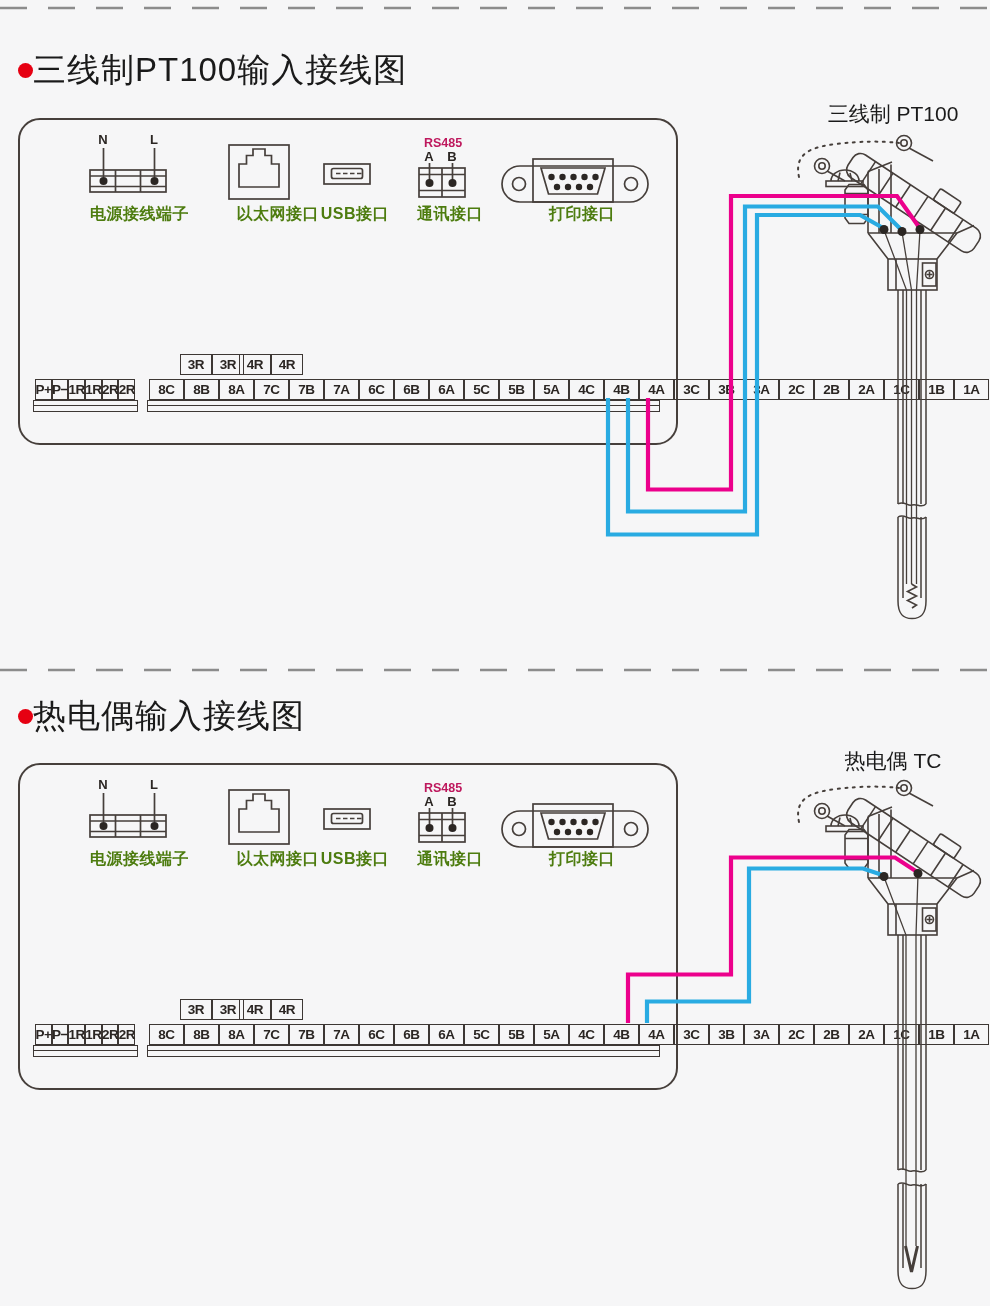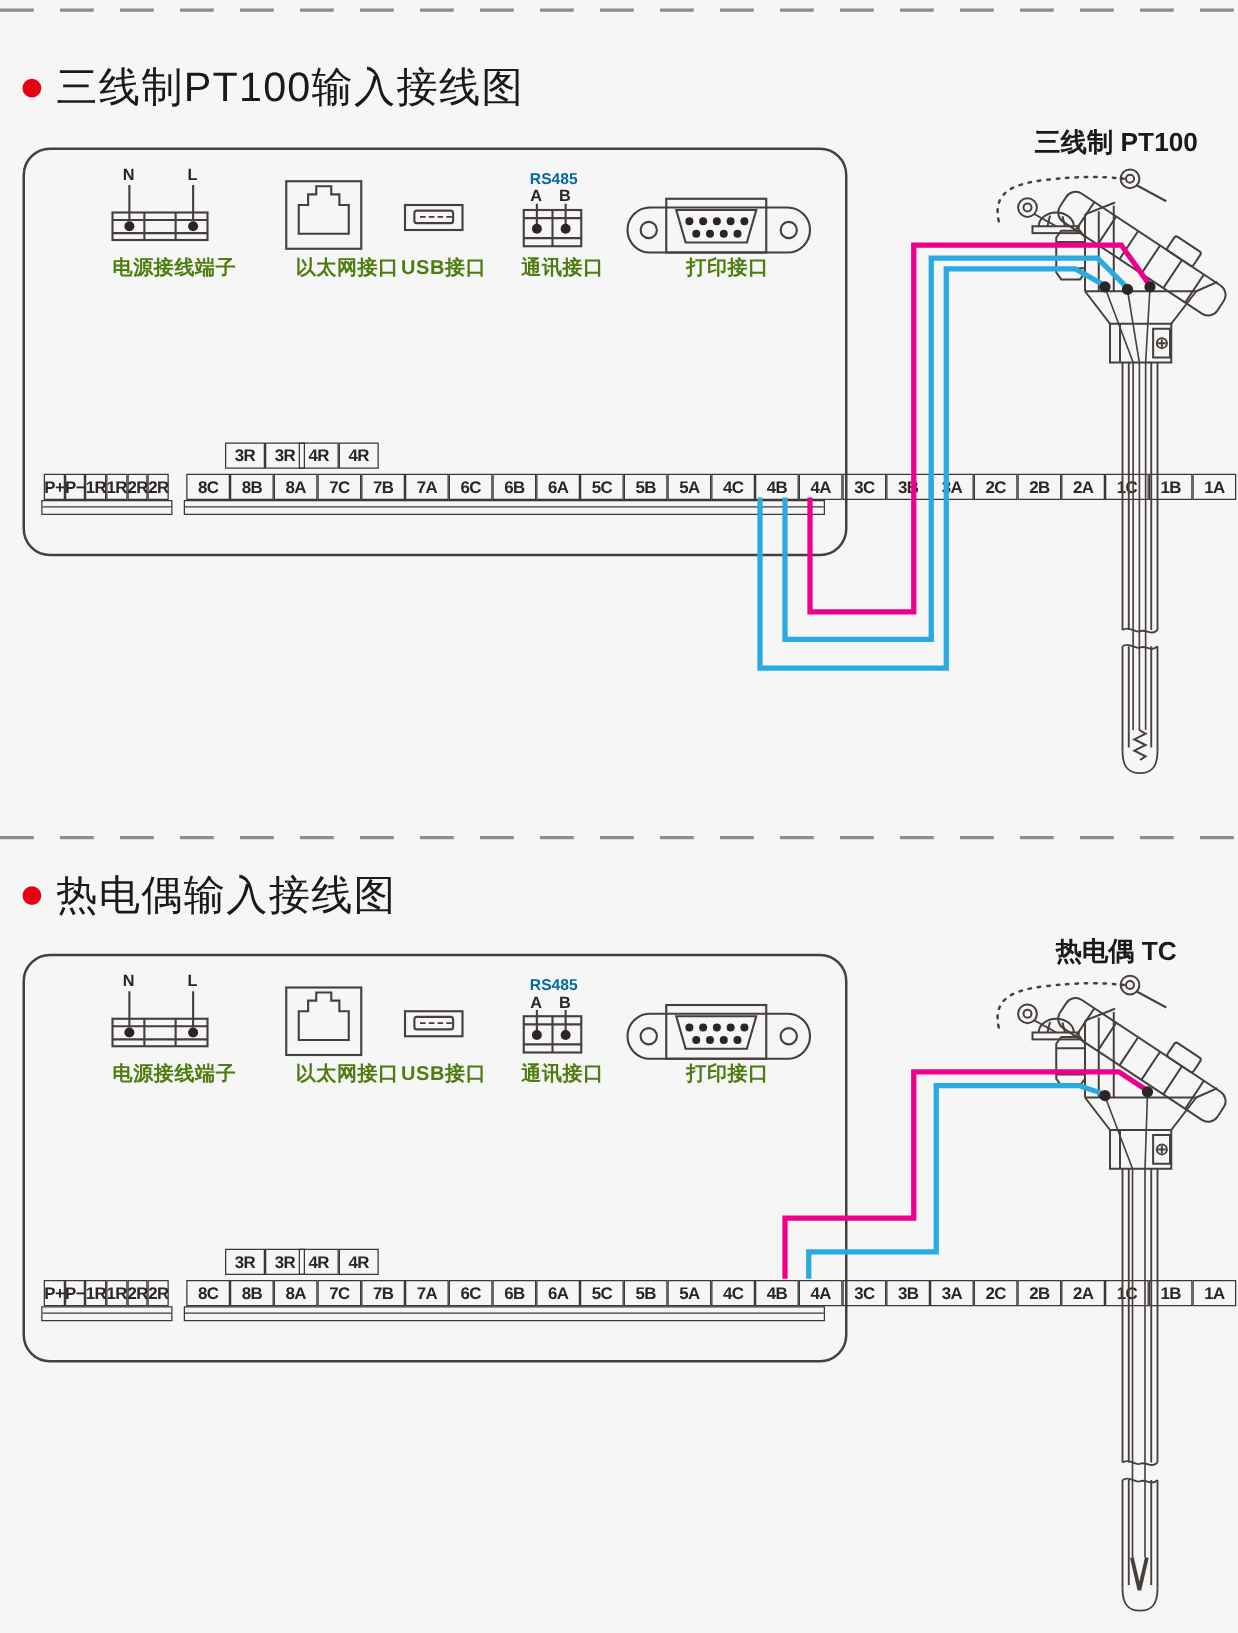--- a/index.html
+++ b/index.html
@@ -1,36 +1,36 @@
 <!DOCTYPE html>
 <html><head>
 <meta charset="utf-8">
 <style>
   html,body{margin:0;padding:0;background:#f6f6f7;}
   body{width:990px;height:1306px;position:relative;overflow:hidden;
        font-family:"Liberation Sans","DejaVu Sans",sans-serif;color:#1c1c1c;}
-  .title{position:absolute;left:18px;display:flex;align-items:center;gap:12px;}
+  .title{position:absolute;left:18px;display:flex;align-items:center;}
   .bullet{width:15px;height:15px;border-radius:50%;background:#e60012;flex:0 0 auto;}
   .title .txt{font-size:33px;font-weight:500;letter-spacing:1px;color:#1a1a1a;}
   .panel{position:absolute;left:18px;width:660px;height:327px;
          border:2px solid #463f3b;border-radius:22px;box-sizing:border-box;}
   .panel svg.icons{position:absolute;left:0;top:0;}
   .pin{position:absolute;width:16px;text-align:center;font-size:13px;font-weight:bold;color:#2b2623;}
-  .bus{position:absolute;width:64px;text-align:center;font-size:12.5px;font-weight:bold;color:#0369a1;}
+  .bus{position:absolute;width:64px;text-align:center;font-size:12.5px;font-weight:bold;color:#be185d;}
   .clabel{position:absolute;text-align:right;font-size:16px;font-weight:bold;color:#4d7c0f;letter-spacing:0.5px;}
   .strip{position:absolute;display:flex;}
   .cell{box-sizing:border-box;border:1.5px solid #3d3734;height:21px;
         display:flex;align-items:center;justify-content:center;
         font-size:13.5px;font-weight:bold;letter-spacing:-0.5px;color:#2b2623;}
   .cell.main-cell{width:35px;}
   .cell.left-cell{width:16.7px;}
   .cell.aux-cell{width:32px;height:20.5px;}
   .base{position:absolute;height:12px;border:1.5px solid #3d3734;box-sizing:border-box;}
   .base .mid{height:4px;border-bottom:1.5px solid #3d3734;}
-  .slabel{position:absolute;width:170px;text-align:center;font-size:21px;font-weight:bold;color:#1a1a1a;}
+  .slabel{position:absolute;width:170px;text-align:center;font-size:21px;font-weight:normal;color:#1a1a1a;}
   svg.overlay{position:absolute;left:0;top:0;z-index:5;pointer-events:none;}
 </style>
 </head>
 <body>
 
 <div class="title" style="top:48px">
   <span class="bullet"></span>
   <span class="txt">三线制PT100输入接线图</span>
 </div>
 <div class="title" style="top:694px">

